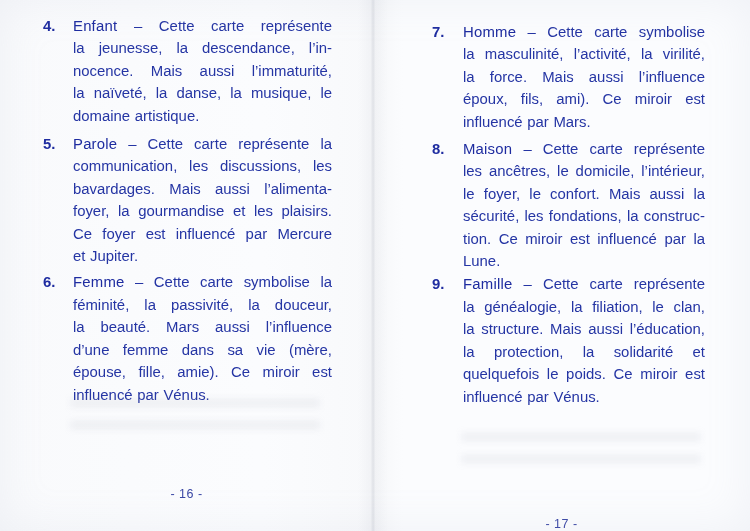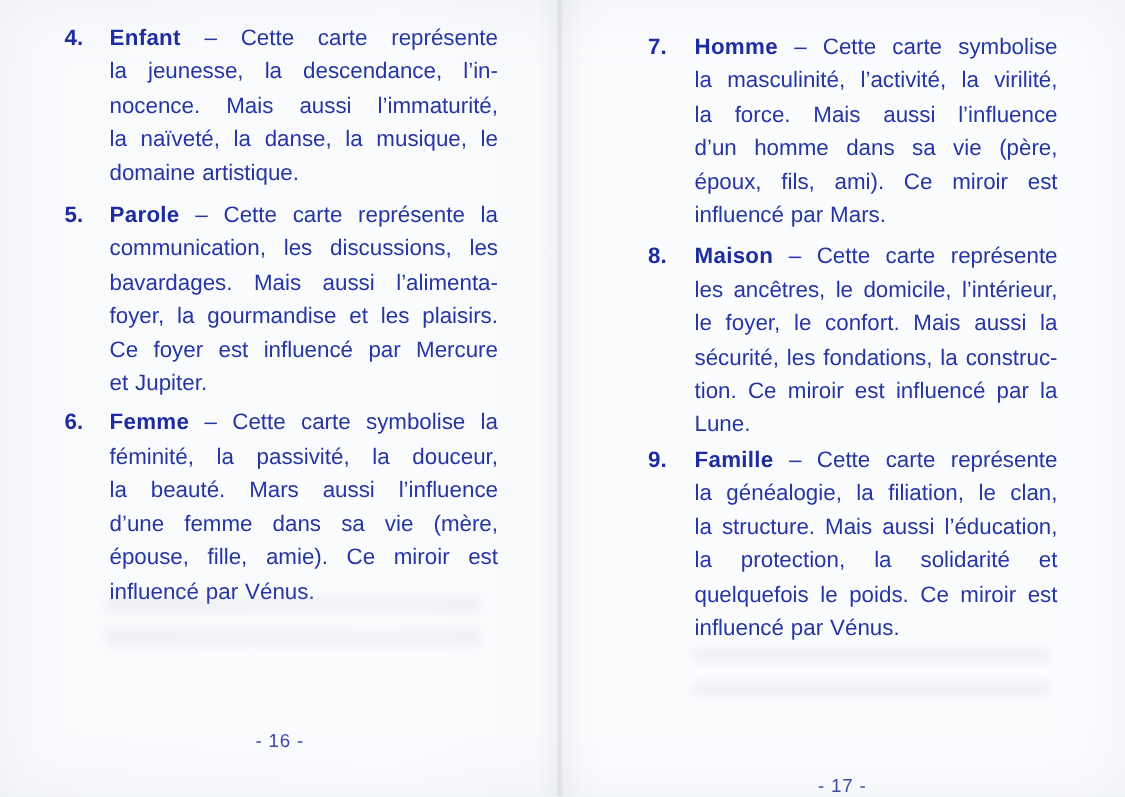--- a/index.html
+++ b/index.html
@@ -52,21 +52,21 @@
     line-height: 22.4px;
   }
   .line {
     line-height: 22.4px;
     text-align: justify;
     text-align-last: justify;
     word-spacing: 0.5px;
   }
   .line.last { text-align-last: left; }
   .title {
-    font-weight: bold;
+    font-weight: normal;
     color: var(--ink-bold, #1e2ca0);
     letter-spacing: 0.2px;
   }
   .footer {
     position: absolute; left: 0; width: 100%;
     text-align: center;
     font-size: 12.5px;
     letter-spacing: 0.5px;
     color: var(--ink-footer, #3a47a5);
   }
@@ -122,21 +122,20 @@
   </div>
 
   <div class="page page-right">
     <div class="content">
 
       <div class="entry e1">
         <span class="num">7.</span>
         <div class="line first"><b class="title">Homme</b> <span>– Cette carte symbolise</span></div>
         <div class="line">la masculinité, l’activité, la virilité,</div>
         <div class="line">la force. Mais aussi l’influence</div>
-        <div class="line">d’un homme dans sa vie (père,</div>
         <div class="line">époux, fils, ami). Ce miroir est</div>
         <div class="line last">influencé par Mars.</div>
       </div>
 
       <div class="entry e2">
         <span class="num">8.</span>
         <div class="line first"><b class="title">Maison</b> <span>– Cette carte représente</span></div>
         <div class="line">les ancêtres, le domicile, l’intérieur,</div>
         <div class="line">le foyer, le confort. Mais aussi la</div>
         <div class="line">sécurité, les fondations, la construc-</div>

